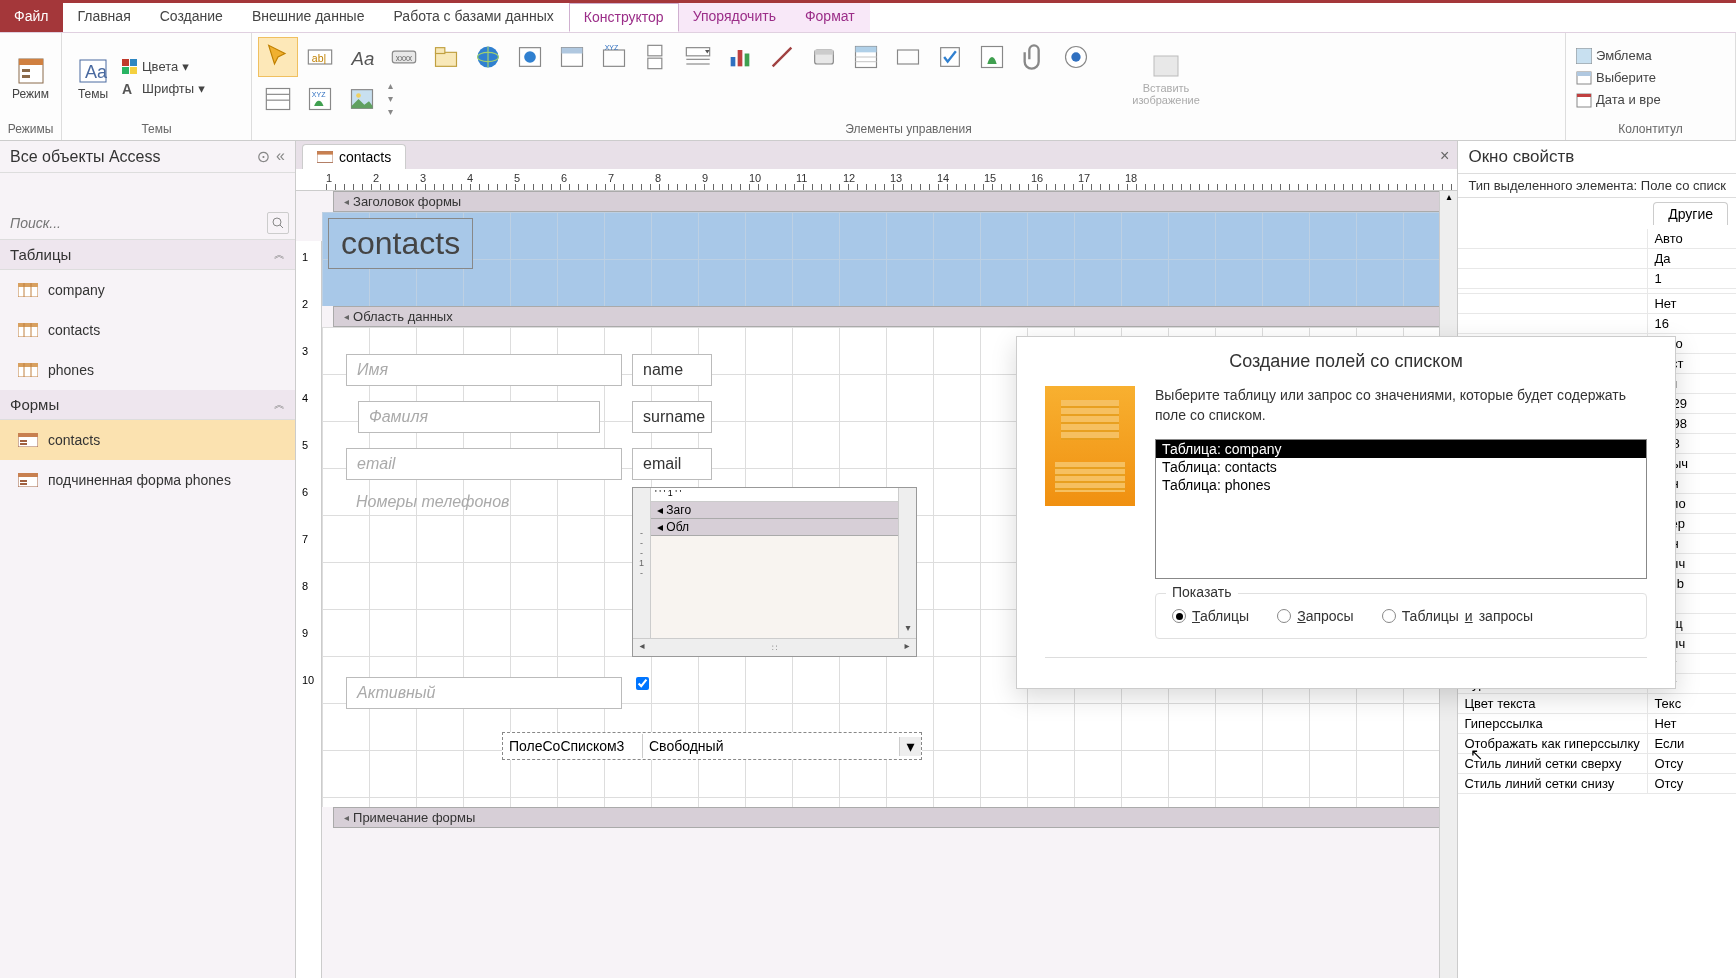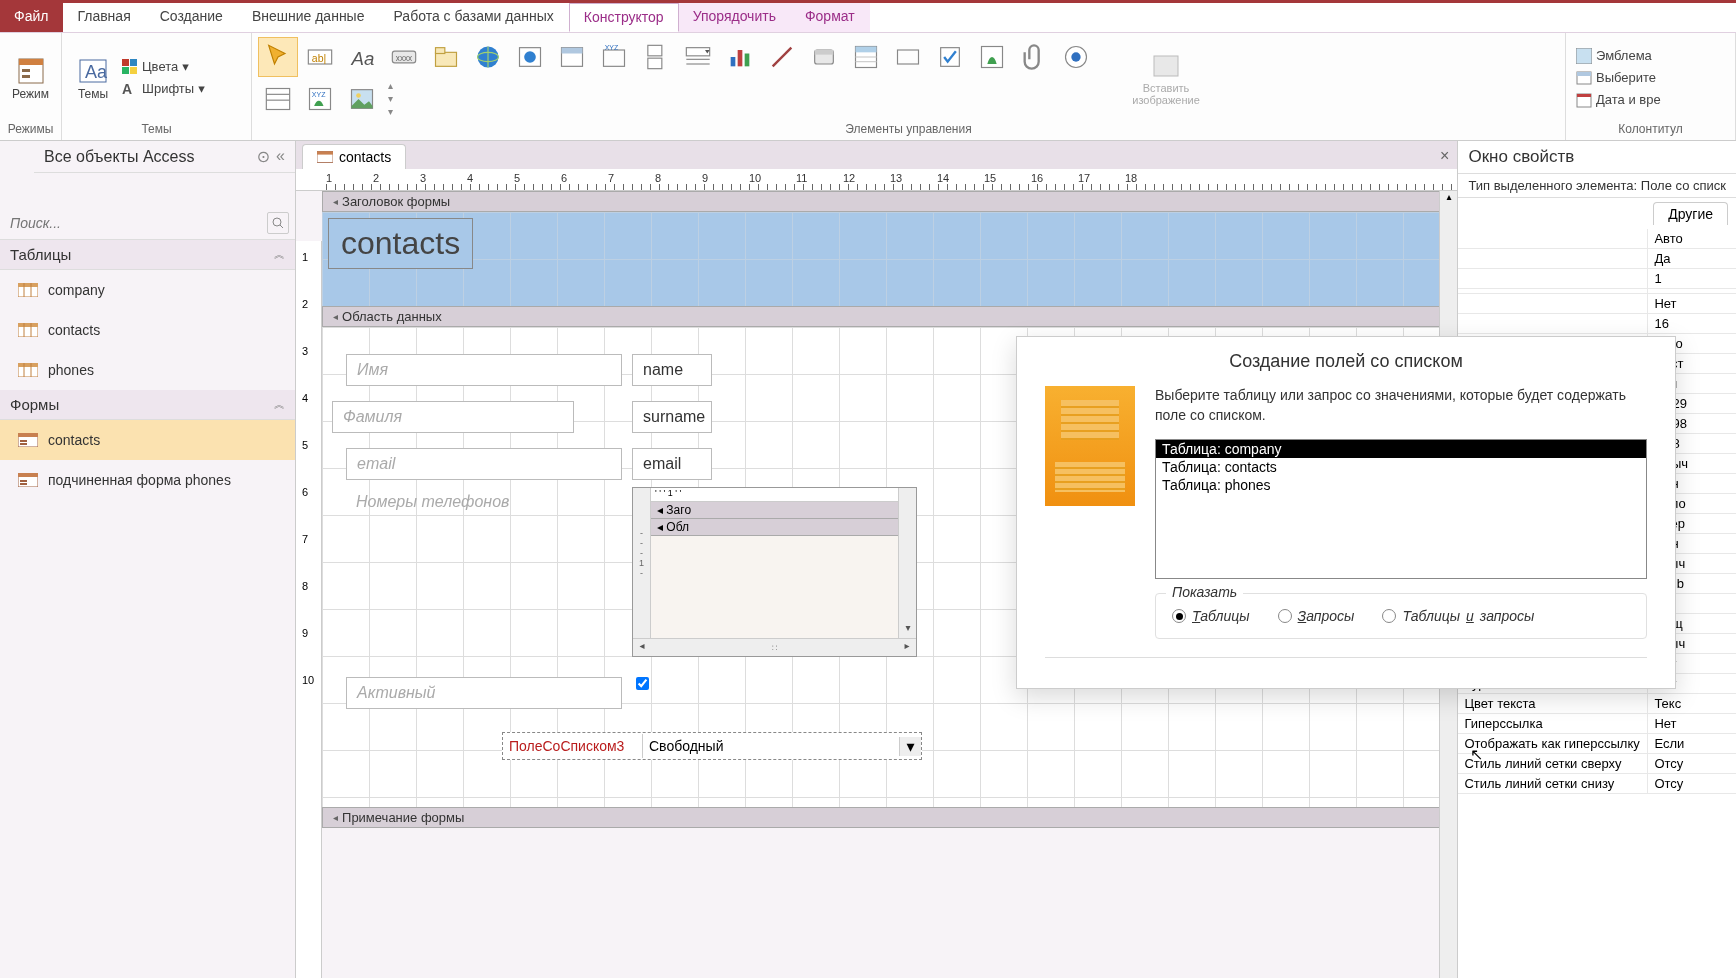--- a/index.html
+++ b/index.html
@@ -23,39 +23,39 @@
 .med-stack { display: flex; flex-direction: column; gap: 2px; }
 .med-btn { display: flex; align-items: center; gap: 4px; font-size: 13px; color: #444; padding: 2px 4px; cursor: pointer; }
 .ctrl-btn { width: 40px; height: 40px; display: flex; align-items: center; justify-content: center; border: 1px solid transparent; cursor: pointer; }
 .ctrl-btn.sel { background: #fde8b8; border: 1px solid #f0c060; }
 .ctrl-btn svg { width: 28px; height: 28px; }
 .ctrl-row { display: flex; flex-wrap: wrap; gap: 2px; max-width: 860px; align-items: center; }
 
 
 .main { display: flex; height: calc(978px - 141px); }
 .nav-pane { width: 296px; border-right: 1px solid #ccc; background: #f7f3f7; display: flex; flex-direction: column; }
-.nav-header { display: flex; align-items: center; justify-content: space-between; padding: 6px 10px; font-size: 16px; color: #333; border-bottom: 1px solid #ddd; margin-left: 34px; }
+.nav-header { display: flex; align-items: center; justify-content: space-between; padding: 6px 10px; font-size: 16px; color: #333; border-bottom: 1px solid #ddd; }
 .nav-chev { display: flex; gap: 6px; color: #888; }
 .nav-search { display: flex; align-items: center; padding: 4px 6px; border-bottom: 1px solid #ddd; margin-top: 34px; }
 .nav-search input { flex: 1; border: none; background: transparent; font-size: 14px; font-style: italic; color: #888; outline: none; padding: 4px; }
 .nav-search-btn { width: 22px; height: 22px; display: flex; align-items: center; justify-content: center; border: 1px solid #ccc; border-radius: 2px; }
 .nav-group-hdr { display: flex; justify-content: space-between; align-items: center; padding: 6px 10px; font-size: 15px; color: #333; background: #eee6ee; border-bottom: 1px solid #ddd; }
 .nav-item { display: flex; align-items: center; gap: 10px; padding: 12px 18px; font-size: 14px; color: #333; cursor: pointer; }
 .nav-item.sel { background: #fbe2b0; }
 .nav-ico { width: 20px; height: 14px; }
 
 
 .design-wrap { flex: 1; display: flex; flex-direction: column; position: relative; background: #f7f3f7; }
 .doc-tabs { display: flex; height: 28px; align-items: end; padding-left: 6px; background: #e8e0e8; }
 .doc-tab { display: flex; align-items: center; gap: 6px; padding: 4px 14px; background: #fff; border: 1px solid #ccc; border-bottom: none; border-radius: 4px 4px 0 0; font-size: 14px; }
 .doc-close { margin-left: auto; padding: 4px 8px; color: #666; cursor: pointer; font-size: 16px; }
 .ruler-h { height: 22px; background: #fff; border-bottom: 1px solid #ccc; font-size: 11px; color: #333; position: relative; padding-left: 30px; white-space: nowrap; overflow: hidden; }
 .ruler-h span.num { position: absolute; top: 3px; }
 .ruler-h .ticks { position: absolute; left: 30px; right: 0; bottom: 0; height: 6px; background: repeating-linear-gradient(90deg, #666 0 1px, transparent 1px 9px); }
-.section-bar { background: #d7cfd7; border: 1px solid #aaa; font-size: 13px; padding: 2px 10px; color: #333; margin-left: 26px; display: flex; align-items: center; }
+.section-bar { background: #d7cfd7; border: 1px solid #aaa; font-size: 13px; padding: 2px 10px; color: #333; margin-left: 37px; display: flex; align-items: center; }
 .section-bar::before { content: "◂"; font-size: 10px; margin-right: 4px; color: #666; }
 .grid-area { position: relative; background: #fff; margin-left: 26px; }
 .grid-bg { position: absolute; inset: 0; background-image: linear-gradient(#ddd 1px, transparent 1px), linear-gradient(90deg, #ddd 1px, transparent 1px); background-size: 47px 47px; }
 .ruler-v { position: absolute; left: 0; top: 50px; bottom: 0; width: 26px; background: #fff; border-right: 1px solid #ccc; font-size: 11px; }
 .ruler-v span { position: absolute; left: 6px; }
 .frm-title { position: absolute; left: 6px; top: 6px; background: #a8c8e8; border: 1px solid #888; padding: 6px 12px; font-size: 32px; color: #444; }
 .frm-label { position: absolute; border: 1px solid #bbb; background: #fff; padding: 6px 10px; font-size: 16px; color: #aaa; font-style: italic; }
 .frm-field { position: absolute; border: 1px solid #bbb; background: #fff; padding: 6px 10px; font-size: 16px; color: #333; }
 .sub-form { position: absolute; border: 1px solid #999; background: #f8f4f0; }
 .sub-bar { background: #d7cfd7; border-bottom: 1px solid #aaa; font-size: 12px; padding: 1px 6px; }
@@ -69,21 +69,21 @@
 .wiz-title { font-size: 18px; color: #333; text-align: center; padding: 14px 0; }
 .wiz-body { display: flex; gap: 20px; padding: 0 28px; }
 .wiz-img { width: 90px; height: 120px; background: linear-gradient(#f8b030, #f09010); position: relative; flex-shrink: 0; }
 .wiz-img::before { content: ""; position: absolute; top: 14px; left: 16px; width: 58px; height: 40px; background: repeating-linear-gradient(#f6c060 0 6px, #e8a020 6px 8px); }
 .wiz-img::after { content: ""; position: absolute; bottom: 14px; left: 10px; width: 70px; height: 30px; background: repeating-linear-gradient(#f6c060 0 5px, #e8a020 5px 7px); }
 .wiz-right { flex: 1; }
 .wiz-text { font-size: 14px; color: #333; margin-bottom: 14px; line-height: 1.4; }
 .wiz-list { border: 1px solid #888; height: 140px; font-size: 14px; background: #fff; overflow: auto; }
 .wiz-list-item { padding: 1px 6px; }
 .wiz-list-item.sel { background: #000; color: #fff; }
-.wiz-group { border: 1px solid #e0e0e0; border-radius: 4px; padding: 14px 16px 14px; margin-top: 14px; position: relative; font-style: italic; }
+.wiz-group { border: 1px solid #e0e0e0; border-radius: 4px; padding: 14px 16px 14px; margin-top: 14px; position: relative; }
 .wiz-group-title { position: absolute; top: -10px; left: 10px; background: #fff; padding: 0 6px; font-size: 14px; color: #333; }
 .radio-row { display: flex; gap: 28px; font-size: 14px; color: #333; }
 .radio-row label { display: flex; align-items: center; gap: 6px; }
 .radial { width: 14px; height: 14px; border: 1px solid #888; border-radius: 50%; display: inline-flex; align-items: center; justify-content: center; }
 .radial.on::after { content: ""; width: 7px; height: 7px; background: #000; border-radius: 50%; }
 .wiz-sep { border-top: 1px solid #ddd; margin: 18px 28px 14px; }
 .wiz-btns { display: flex; justify-content: flex-end; gap: 10px; padding: 0 28px; }
 .wiz-btn { min-width: 88px; padding: 5px 14px; border: 1px solid #aaa; background: #f8f8f8; font-size: 14px; color: #333; cursor: pointer; }
 .wiz-btn.primary { background: #d8e8f8; border-color: #8ab0d8; }
 .wiz-btn.disabled { color: #aaa; }
@@ -477,21 +477,21 @@
       <div class="grid-area" style="height:94px; background:#a8c8e8">
         <div class="grid-bg" style="opacity:.4"></div>
         <div class="frm-title">contacts</div>
       </div>
 
       <div class="section-bar">Область данных</div>
       <div class="grid-area" style="height:480px">
         <div class="grid-bg"></div>
         <div class="frm-label" style="left:24px;top:27px;width:276px">Имя</div>
         <div class="frm-field" style="left:310px;top:27px;width:80px">name</div>
-        <div class="frm-label" style="left:10px;top:74px;width:242px">Фамиля</div>
+        <div class="frm-label" style="left:36px;top:74px;width:242px">Фамиля</div>
         <div class="frm-field" style="left:310px;top:74px;width:80px">surname</div>
         <div class="frm-label" style="left:24px;top:121px;width:276px">email</div>
         <div class="frm-field" style="left:310px;top:121px;width:80px">email</div>
         <div class="frm-label" style="left:24px;top:160px;width:276px;border:none;background:transparent">Номеры телефонов</div>
 
         <div class="sub-form" style="left:310px;top:160px;width:285px;height:170px">
           <div style="position:absolute;left:0;top:0;bottom:18px;width:18px;background:#eee;border-right:1px solid #ccc;font-size:9px;color:#666;text-align:center;padding-top:40px">-<br>-<br>-<br>1<br>-</div>
           <div style="margin-left:18px">
             <div style="height:14px;background:#fff;border-bottom:1px solid #ccc;font-size:9px;padding-left:4px">' ' ' 1 ' '</div>
             <div class="sub-bar">◂ <span>Заго</span></div>
@@ -504,21 +504,21 @@
               <div class="scroll-btn">◂</div>
               <div style="flex:1;text-align:center;font-size:9px;color:#999">∷</div>
               <div class="scroll-btn">▸</div>
             </div>
         </div>
 
         <div class="frm-label" style="left:24px;top:350px;width:276px">Активный</div>
         <input type="checkbox" checked="" style="position: absolute; left: 314px; top: 350px;">
 
         <div class="combo-ph" style="left:180px;top:405px;width:420px;height:28px">
-          <div style="flex:0 0 140px;padding:4px 6px;color:#b91c1c;font-size:14px;border-right:1px solid #ccc">ПолеСоСписком3</div>
+          <div style="flex:0 0 140px;padding:4px 6px;color:#000000;font-size:14px;border-right:1px solid #ccc">ПолеСоСписком3</div>
           <div style="flex:1;padding:4px 6px;font-size:14px">Свободный</div>
           <div style="width:22px;text-align:center;border-left:1px solid #ccc;background:#eee">▾</div>
         </div>
       </div>
 
       <div class="section-bar">Примечание формы</div>
 
       <div style="position:absolute;right:0;top:0;bottom:0;width:18px;background:#eee;border-left:1px solid #ccc">
         <div style="text-align:center;font-size:10px">▴</div>
       </div>

